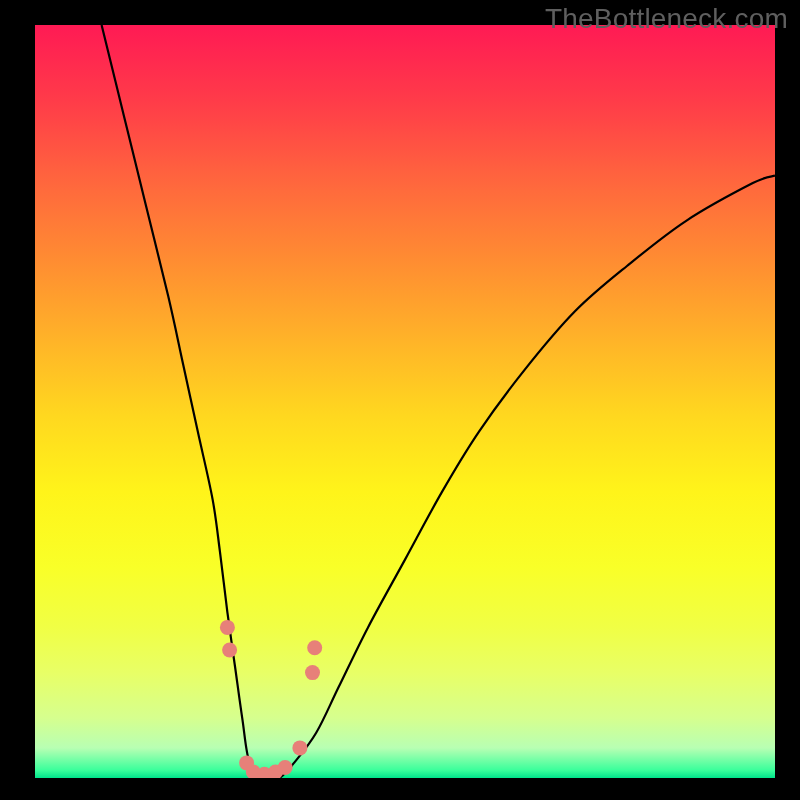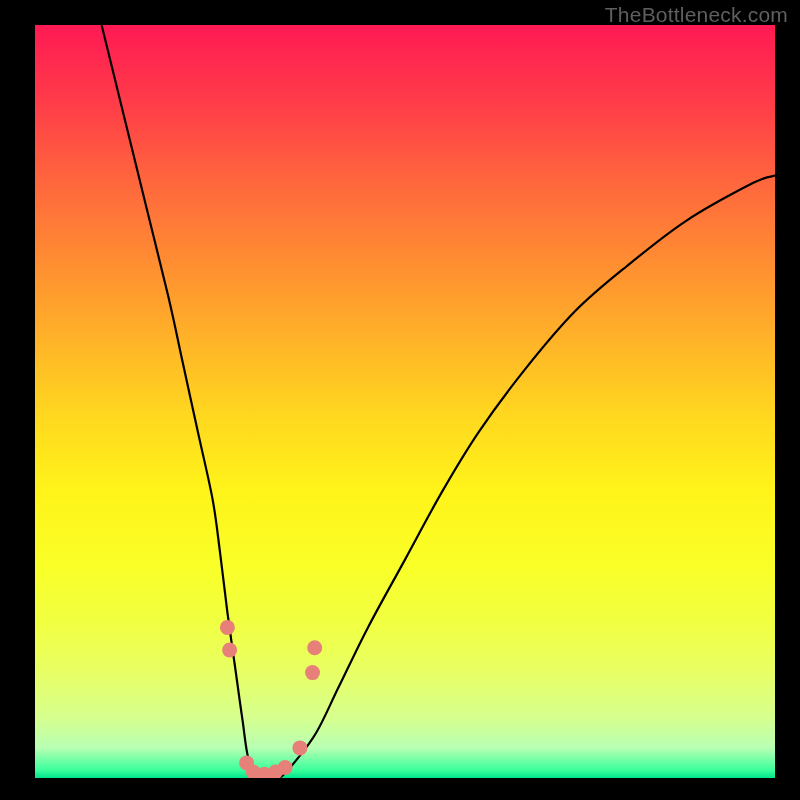--- a/index.html
+++ b/index.html
@@ -43,21 +43,21 @@
   svg.curves {
     position: absolute;
     left: 0; top: 0;
     width: 740px; height: 753px;
   }
   .watermark {
     position: absolute;
     top: 3px;
     right: 12px;
     color: #5f5f5f;
-    font-size: 21px;
+    font-size: 28px;
     font-weight: 500;
     letter-spacing: 0.2px;
   }
 </style>
 </head>
 <body>
 
 <div class="frame">
   <div class="plot">
     <svg class="curves" viewBox="0 0 740 753" preserveAspectRatio="none">

